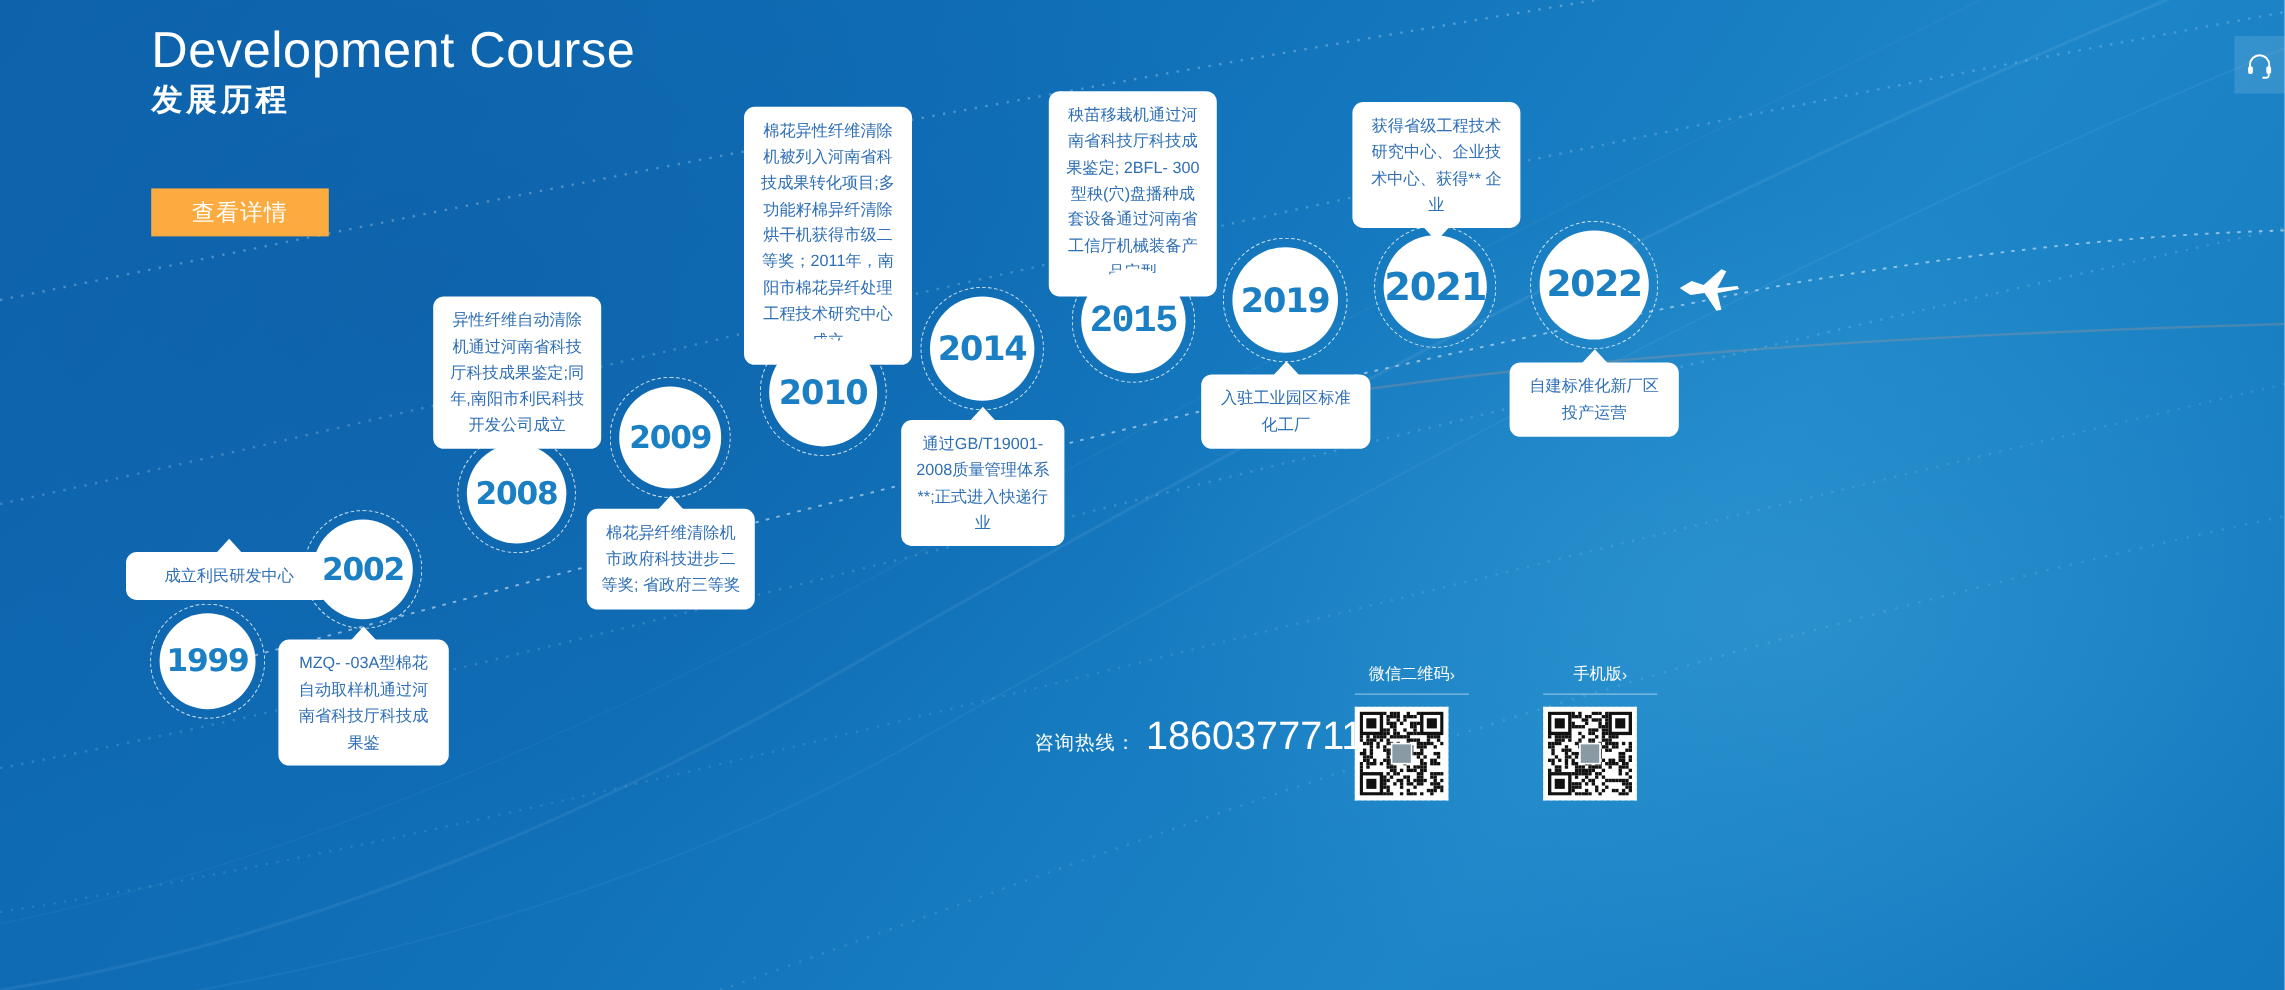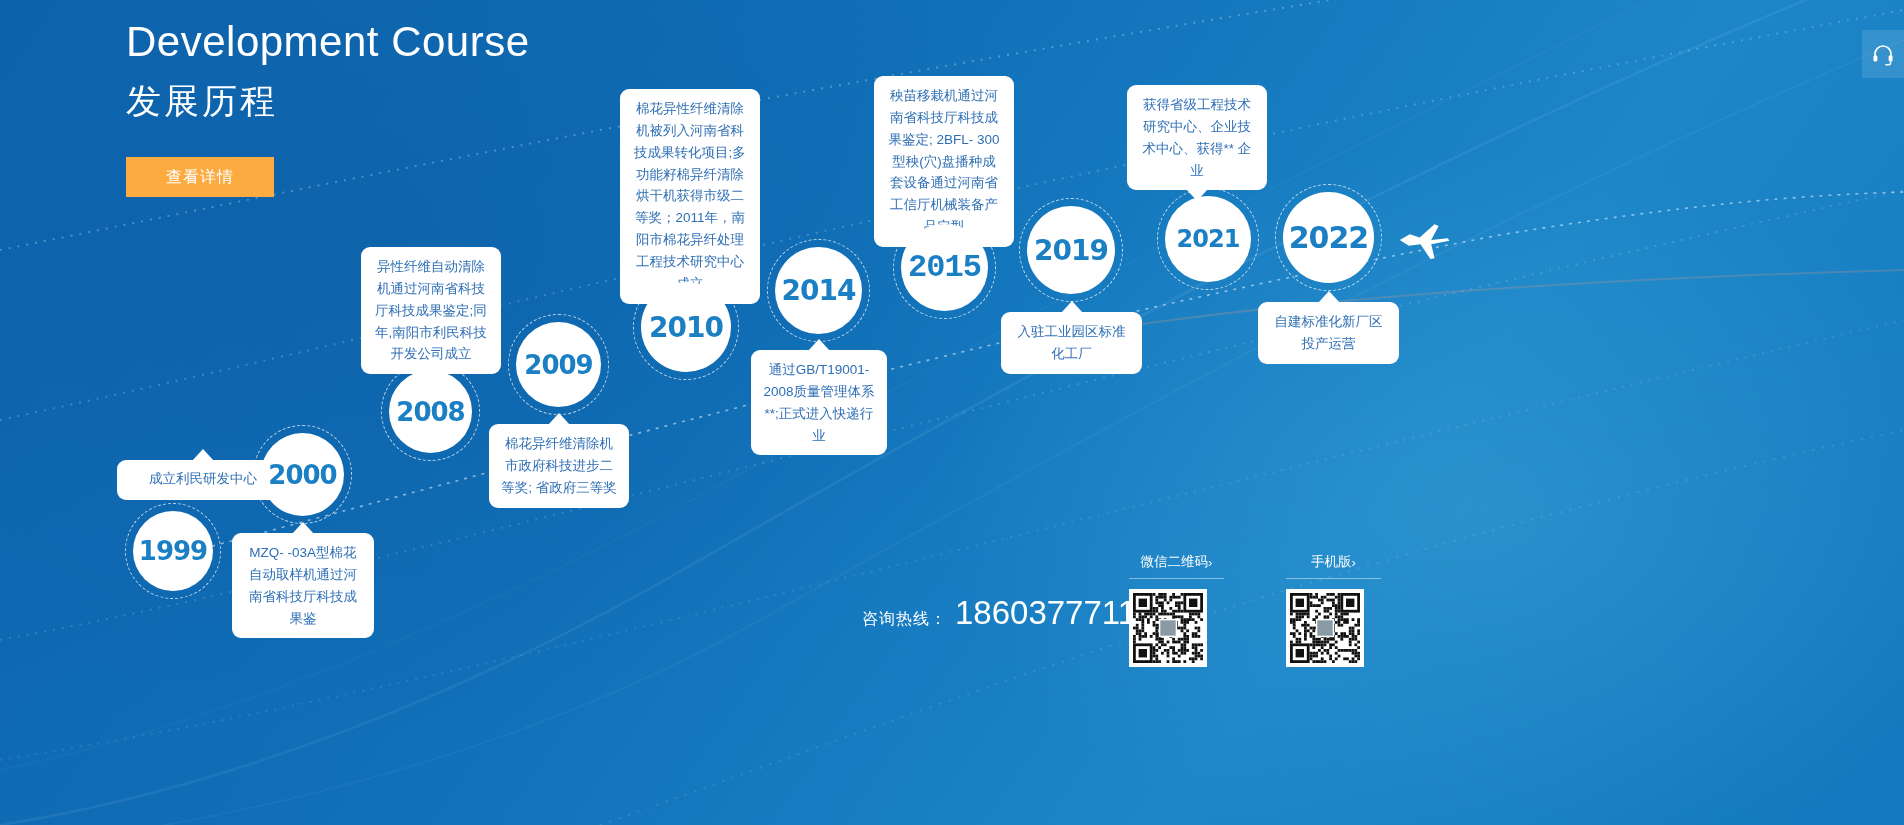--- a/index.html
+++ b/index.html
@@ -21,28 +21,28 @@
   .deco { position: absolute; pointer-events: none; }
   .swoosh-svg { position: absolute; inset: 0; width: 1904px; height: 825px; }
 
   
   .header { position: absolute; left: 126px; top: 18px; }
   .title-en {
     font-size: 42px; font-weight: 400; color: #ffffff;
     letter-spacing: 0.5px; line-height: 1.15;
   }
   .title-cn {
-    font-size: 35px; color: #ffffff; margin-top: 12px;
-    letter-spacing: 3px; font-weight: 400;
+    font-size: 26px; color: #ffffff; 
+    letter-spacing: 3px; font-weight: 700;
   }
   .detail-btn {
     position: absolute; left: 126px; top: 157px;
     width: 148px; height: 40px;
     background: #fbab3f; color: #ffffff;
-    border: none; font-size: 16px; letter-spacing: 1px;
+    border: none; font-size: 19px; letter-spacing: 1px;
     display: flex; align-items: center; justify-content: center;
     cursor: pointer;
   }
 
   
   .node-circle {
     position: absolute;
     background: #ffffff;
     border-radius: 50%;
     display: flex; align-items: center; justify-content: center;
@@ -150,55 +150,55 @@
     <path d="M1100 330 C 1300 300, 1550 280, 1904 270" fill="none" stroke="rgba(255,160,120,0.20)" stroke-width="2"></path>
   </svg>
 
   <div class="header">
     <div class="title-en">Development Course</div>
     <div class="title-cn">发展历程</div>
   </div>
   <button class="detail-btn">查看详情</button>
 
   <div id="timeline-root">
-      <div class="card" style="left: 117px; top: 460px; width: 172px; font-family: Liberation Mono, monospace;"><span class="tip up"></span><span>成立利民研发中心</span></div>
+      <div class="card" style="left: 105px; top: 460px; width: 172px;"><span class="tip up"></span><span>成立利民研发中心</span></div>
       <div class="card" style="left: 232px; top: 533px; width: 142px;"><span class="tip up"></span><span>MZQ- -03A型棉花自动取样机通过河南省科技厅科技成果鉴</span></div>
       <div class="card" style="left: 361px; top: 247px; width: 140px;"><span class="tip down"></span><span>异性纤维自动清除机通过河南省科技厅科技成果鉴定;同年,南阳市利民科技开发公司成立</span></div>
       <div class="card" style="left: 489px; top: 424px; width: 140px;"><span class="tip up"></span><span>棉花异纤维清除机市政府科技进步二等奖; 省政府三等奖</span></div>
       <div class="card" style="left: 620px; top: 89px; width: 140px;"><span class="tip down"></span><span>棉花异性纤维清除机被列入河南省科技成果转化项目;多功能籽棉异纤清除烘干机获得市级二等奖；2011年，南阳市棉花异纤处理工程技术研究中心成立</span></div>
       <div class="card" style="left: 751px; top: 350px; width: 136px;"><span class="tip up"></span><span>通过GB/T19001-2008质量管理体系**;正式进入快递行业</span></div>
       <div class="card" style="left: 874px; top: 76px; width: 140px;"><span class="tip down"></span><span>秧苗移栽机通过河南省科技厅科技成果鉴定; 2BFL- 300型秧(穴)盘播种成套设备通过河南省工信厅机械装备产品定型</span></div>
       <div class="card" style="left: 1001px; top: 312px; width: 141px;"><span class="tip up"></span><span>入驻工业园区标准化工厂</span></div>
       <div class="card" style="left: 1127px; top: 85px; width: 140px; text-align: center;"><span class="tip down"></span><span>获得省级工程技术研究中心、企业技术中心、获得** 企业</span></div>
       <div class="card" style="left: 1258px; top: 302px; width: 141px;"><span class="tip up"></span><span>自建标准化新厂区投产运营</span></div>
       <div class="node-circle" style="left: 133px; top: 511px; width: 80px; height: 80px; font-size: 26px;">
         <span>1999</span>
       </div>
       <div class="node-circle" style="left: 261px; top: 433px; width: 83px; height: 83px; font-size: 26px;">
-        <span>2000</span>
+        <span>2002</span>
       </div>
       <div class="node-circle" style="left: 389px; top: 370px; width: 83px; height: 83px; font-size: 26px;">
         <span>2008</span>
       </div>
       <div class="node-circle" style="left: 516px; top: 322px; width: 85px; height: 85px; font-size: 26px;">
         <span>2009</span>
       </div>
       <div class="node-circle" style="left: 641px; top: 282px; width: 90px; height: 90px; font-size: 28px;">
         <span>2010</span>
       </div>
       <div class="node-circle" style="left: 775px; top: 247px; width: 87px; height: 87px; font-size: 28px; text-align: right;">
         <span>2014</span>
       </div>
       <div class="node-circle" style="left: 901px; top: 224px; width: 87px; height: 87px; font-size: 32px; font-family: Liberation Mono, monospace;">
         <span>2015</span>
       </div>
       <div class="node-circle" style="left: 1027px; top: 206px; width: 88px; height: 88px; font-size: 28px;">
         <span>2019</span>
       </div>
-      <div class="node-circle" style="left: 1153px; top: 196px; width: 86px; height: 86px; font-size: 24px; margin-left: 12px;">
+      <div class="node-circle" style="left: 1153px; top: 196px; width: 86px; height: 86px; font-size: 32px;">
         <span>2021</span>
       </div>
       <div class="node-circle" style="left: 1283px; top: 192px; width: 91px; height: 91px; font-size: 30px; justify-content: center;">
         <span>2022</span>
       </div>
     </div>
 
   <div class="plane">
     <svg viewBox="0 0 64 46" width="56" height="40">
       <path fill="#ffffff" d="M2 26 L14 19 L26 23 L44 7 L49 9 L40 26 L60 24 L62 27 L40 31 L44 48 L39 49 L27 31 L13 33 L8 30 Z" transform="translate(0,-4) scale(0.95)"></path>

